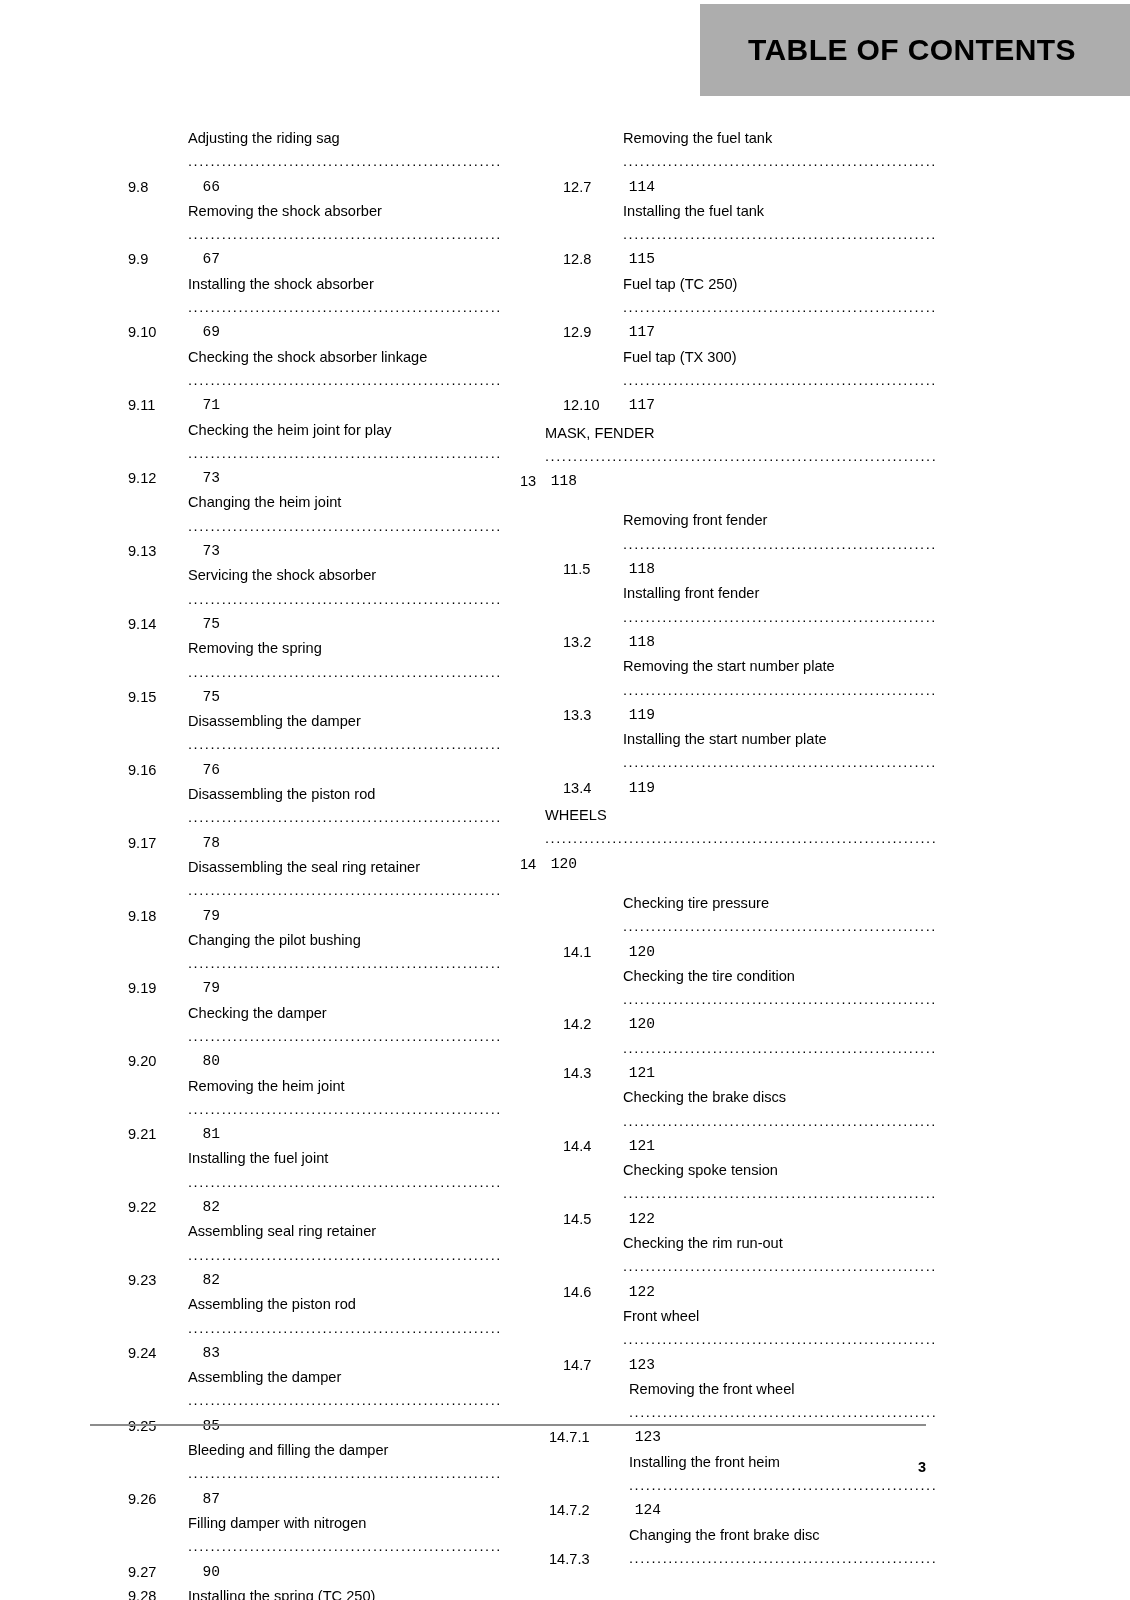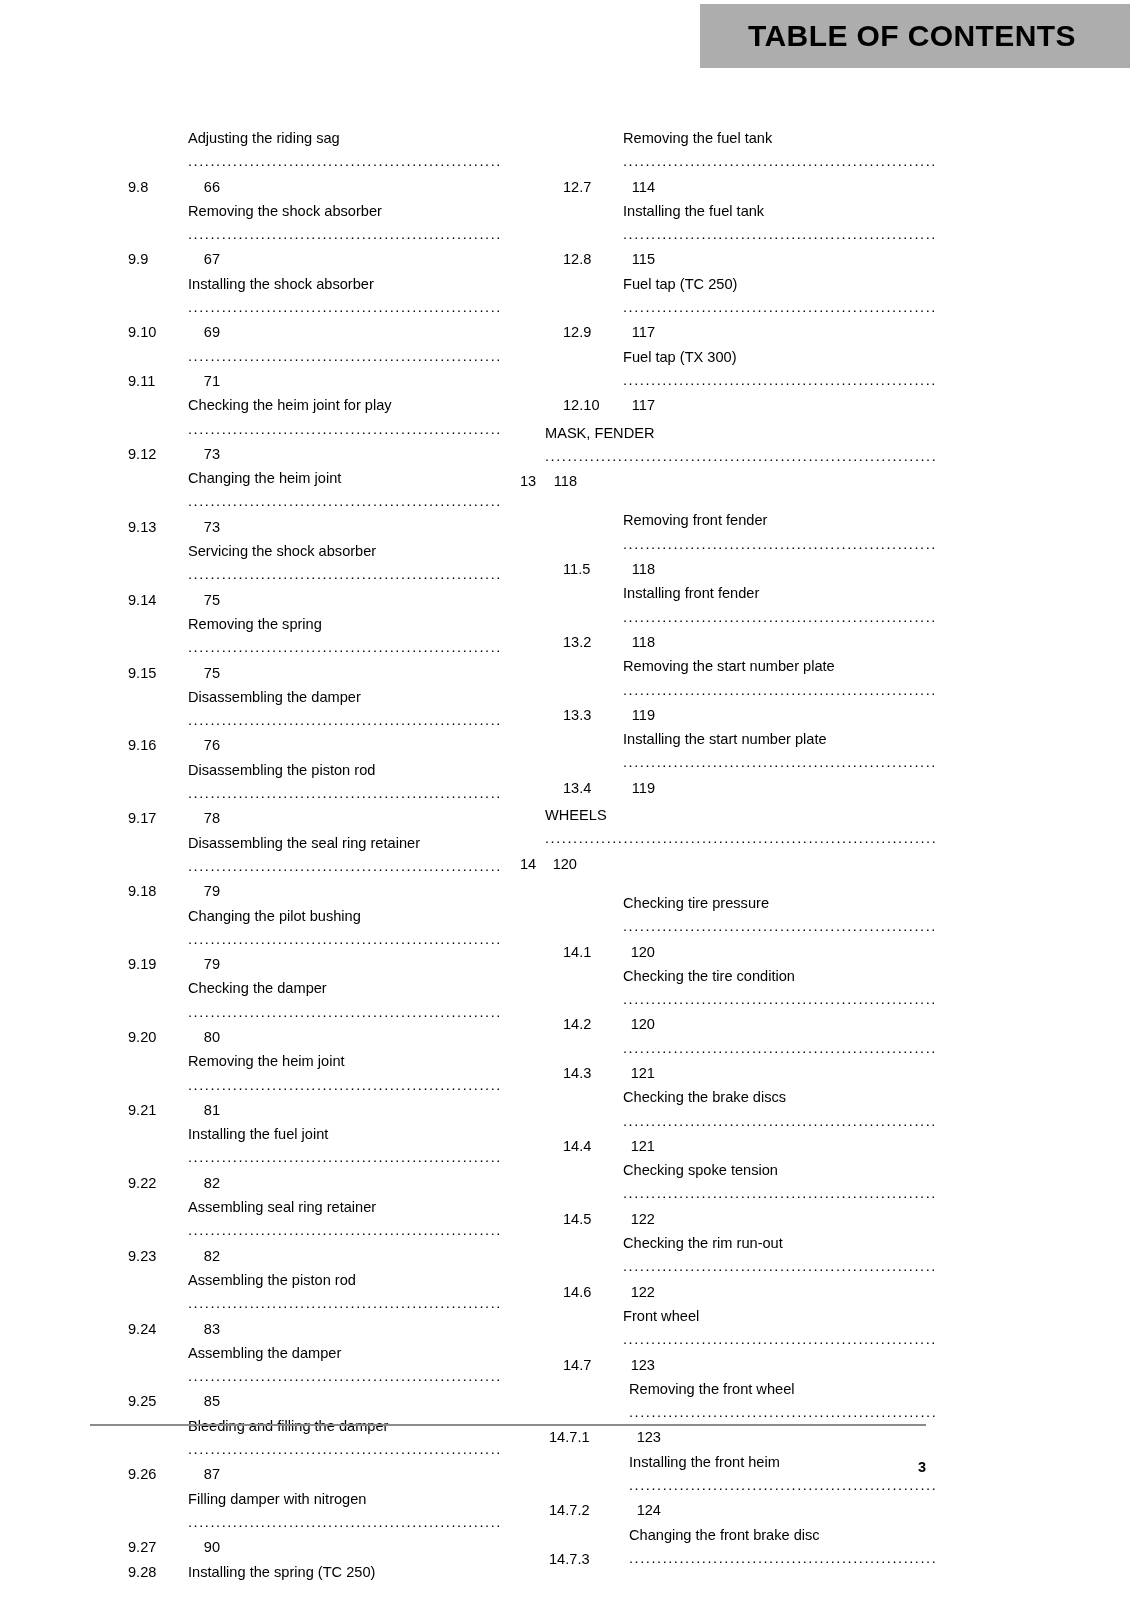--- a/index.html
+++ b/index.html
@@ -12,21 +12,21 @@
     position: relative;
     font-family: "Liberation Sans", sans-serif;
     color: #000000;
     overflow: hidden;
   }
 
   
   .header-banner {
     position: absolute;
     left: 700px; top: 4px;
-    width: 430px; height: 64px;
+    width: 430px; height: 92px;
     background: #adadad;
     display: flex;
     align-items: center;
     justify-content: center;
   }
   .header-title {
     font-size: 30px;
     font-weight: bold;
     letter-spacing: 0.4px;
     color: #000000;
@@ -78,20 +78,21 @@
     letter-spacing: 1.55px;
     position: relative;
     top: -1px;
     color: #000000;
   }
   .entry .pageno {
     flex: 0 0 auto;
     text-align: right;
     white-space: nowrap;
     padding-left: 3px;
+    font-family: Liberation Mono, monospace;
   }
 
   
   .entry.lvl1 {
     margin-top: 3px;
     margin-bottom: 15px;
   }
   .toc-col.right .entry.lvl1 > .num { width: 25px; }
   .entry.lvl1 .pageno { width: 32px; }
 
@@ -153,20 +154,21 @@
         <span class="num">9.10</span>
         <span class="body">
           <span class="title">Installing the shock absorber</span>
           <span class="leader">.........................................................................................</span>
           <span class="pageno">69</span>
         </span>
       </div>
       <div class="entry lvl2">
         <span class="num">9.11</span>
         <span class="body wrap">
+          <span class="title">Checking the shock absorber linkage</span>
           <span class="leader">.........................................................................................</span>
           <span class="pageno">71</span>
         </span>
       </div>
       <div class="entry lvl2">
         <span class="num">9.12</span>
         <span class="body">
           <span class="title">Checking the heim joint for play</span>
           <span class="leader">.........................................................................................</span>
           <span class="pageno">73</span>

